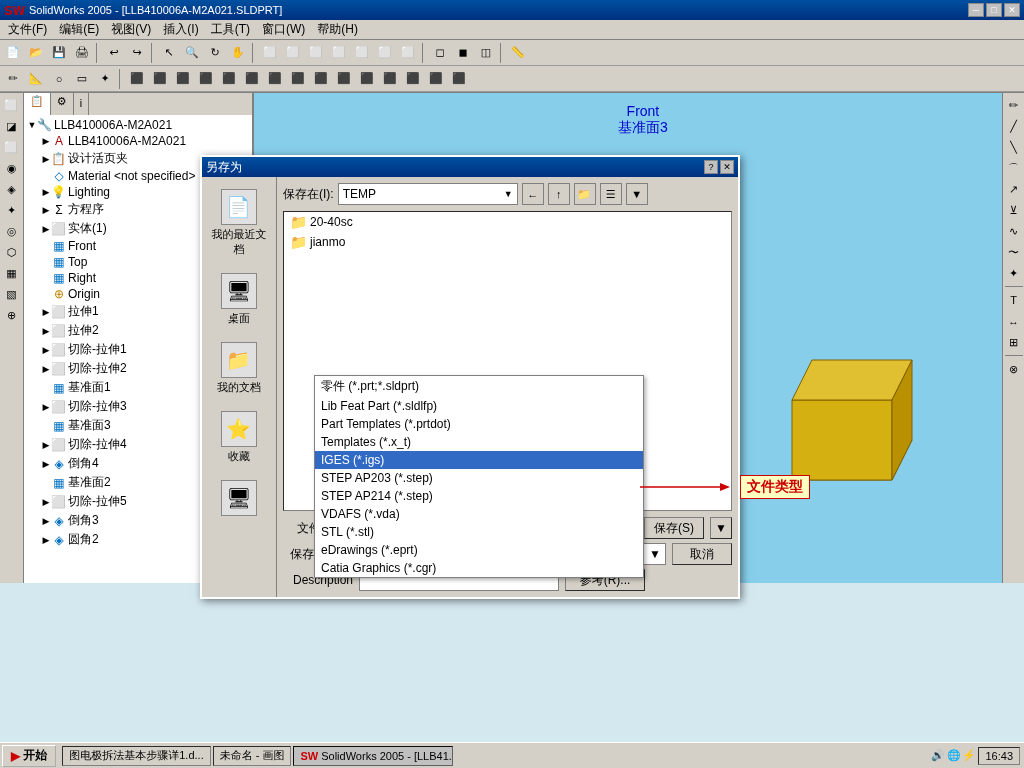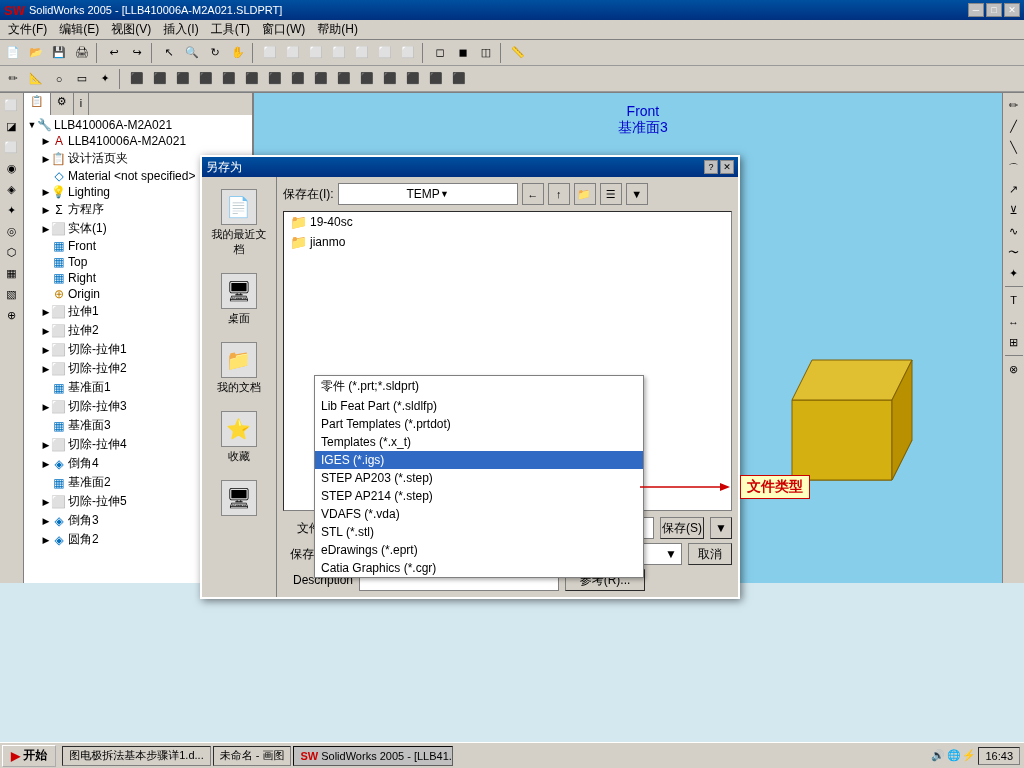--- a/index.html
+++ b/index.html
@@ -47,32 +47,32 @@
     .dialog-title-btns { display: flex; gap: 2px; }
     .dialog-title-btn { width: 14px; height: 14px; background: #c0c0c0; border: 1px solid #888; font-size: 9px; display: flex; align-items: center; justify-content: center; cursor: pointer; color: black; }
     .dialog-body { display: flex; height: 420px; }
     .dialog-left-nav { width: 75px; background: #d4d0c8; display: flex; flex-direction: column; align-items: center; padding: 8px 4px; gap: 8px; border-right: 1px solid #808080; }
     .nav-item { display: flex; flex-direction: column; align-items: center; gap: 2px; cursor: pointer; padding: 4px; width: 65px; }
     .nav-icon { width: 36px; height: 36px; background: #e0e0e0; border: 1px solid #888; display: flex; align-items: center; justify-content: center; font-size: 20px; }
     .nav-label { font-size: 11px; text-align: center; }
     .dialog-right { flex: 1; display: flex; flex-direction: column; padding: 6px; }
     .dialog-toolbar { display: flex; align-items: center; gap: 4px; margin-bottom: 6px; }
     .dialog-location-label { font-size: 12px; }
-    .dialog-location-combo { width: 180px; height: 22px; background: white; border: 1px solid #808080; padding: 0 4px; font-size: 12px; display: flex; align-items: center; justify-content: center; cursor: pointer; }
+    .dialog-location-combo { width: 180px; height: 22px; background: white; border: 1px solid #808080; padding: 0 4px; font-size: 12px; display: flex; align-items: center; justify-content: space-between; cursor: pointer; }
     .dialog-location-combo-arrow { font-size: 9px; }
     .dialog-tb-btn { width: 22px; height: 22px; background: #d4d0c8; border: 1px solid #808080; display: flex; align-items: center; justify-content: center; cursor: pointer; font-size: 11px; }
     .dialog-file-area { flex: 1; background: white; border: 1px inset #808080; margin-bottom: 6px; overflow-y: auto; }
     .file-item { display: flex; align-items: center; padding: 2px 6px; cursor: pointer; font-size: 12px; }
     .file-icon { width: 16px; height: 16px; margin-right: 4px; font-size: 14px; }
     .dialog-form { display: flex; flex-direction: column; gap: 4px; }
     .form-row { display: flex; align-items: center; gap: 6px; }
     .form-label { width: 70px; font-size: 12px; text-align: right; }
     .form-input { flex: 1; height: 22px; background: white; border: 1px solid #808080; padding: 0 4px; font-size: 12px; }
     .form-combo { flex: 1; height: 22px; background: white; border: 1px solid #808080; padding: 0 4px; font-size: 12px; cursor: pointer; }
-    .form-btn { width: 44px; height: 22px; background: #d4d0c8; border: 1px outset #808080; font-size: 12px; cursor: pointer; }
+    .form-btn { width: 60px; height: 22px; background: #d4d0c8; border: 1px outset #808080; font-size: 12px; cursor: pointer; }
 
     
     .dropdown-list { position: absolute; top: 375px; left: 314px; width: 330px; background: white; border: 1px solid #808080; z-index: 200; max-height: 250px; overflow-y: auto; box-shadow: 2px 2px 4px rgba(0,0,0,0.3); }
     .dropdown-item { padding: 2px 6px; font-size: 12px; cursor: pointer; white-space: nowrap; }
     .dropdown-item.selected { background: #316ac5; color: white; }
 
     
     .annotation-arrow { position: absolute; top: 475px; left: 640px; font-size: 14px; color: #cc0000; z-index: 300; display: flex; align-items: center; }
     .annotation-box { background: #ffffc0; border: 1px solid #cc0000; padding: 2px 6px; font-size: 14px; color: #cc0000; font-weight: bold; }
 
@@ -405,21 +405,21 @@
         <div class="dialog-tb-btn">←</div>
         <div class="dialog-tb-btn">↑</div>
         <div class="dialog-tb-btn">📁</div>
         <div class="dialog-tb-btn">☰</div>
         <div class="dialog-tb-btn">▼</div>
       </div>
 
       <div class="dialog-file-area">
         <div class="file-item">
           <span class="file-icon">📁</span>
-          <span>19-40sc</span>
+          <span>20-40sc</span>
         </div>
         <div class="file-item">
           <span class="file-icon">📁</span>
           <span>jianmo</span>
         </div>
       </div>
 
       <div class="dialog-form">
         <div class="form-row">
           <span class="form-label">文件名(N):</span>

